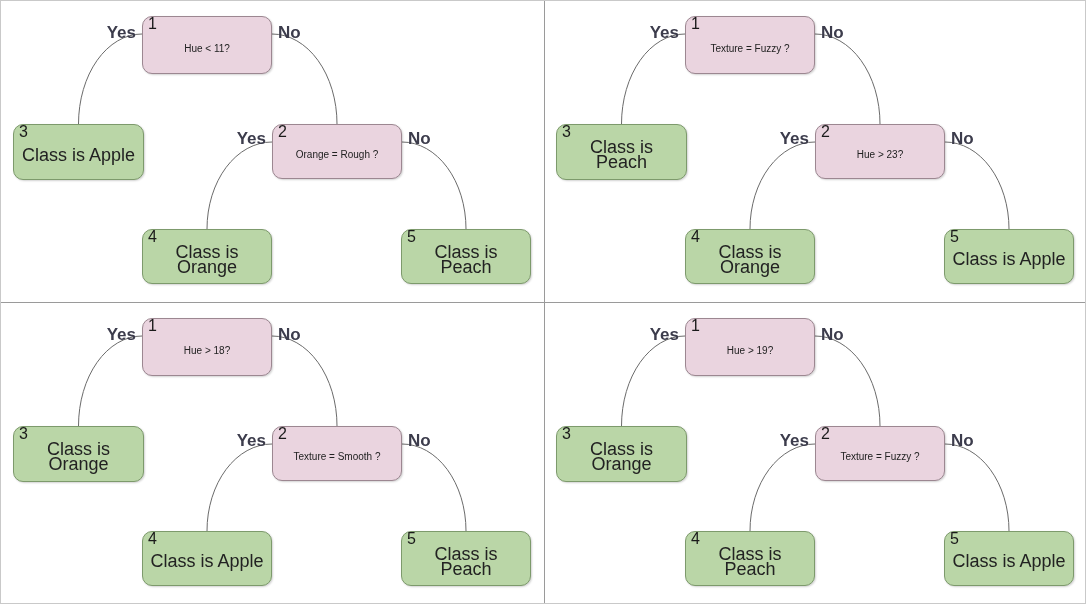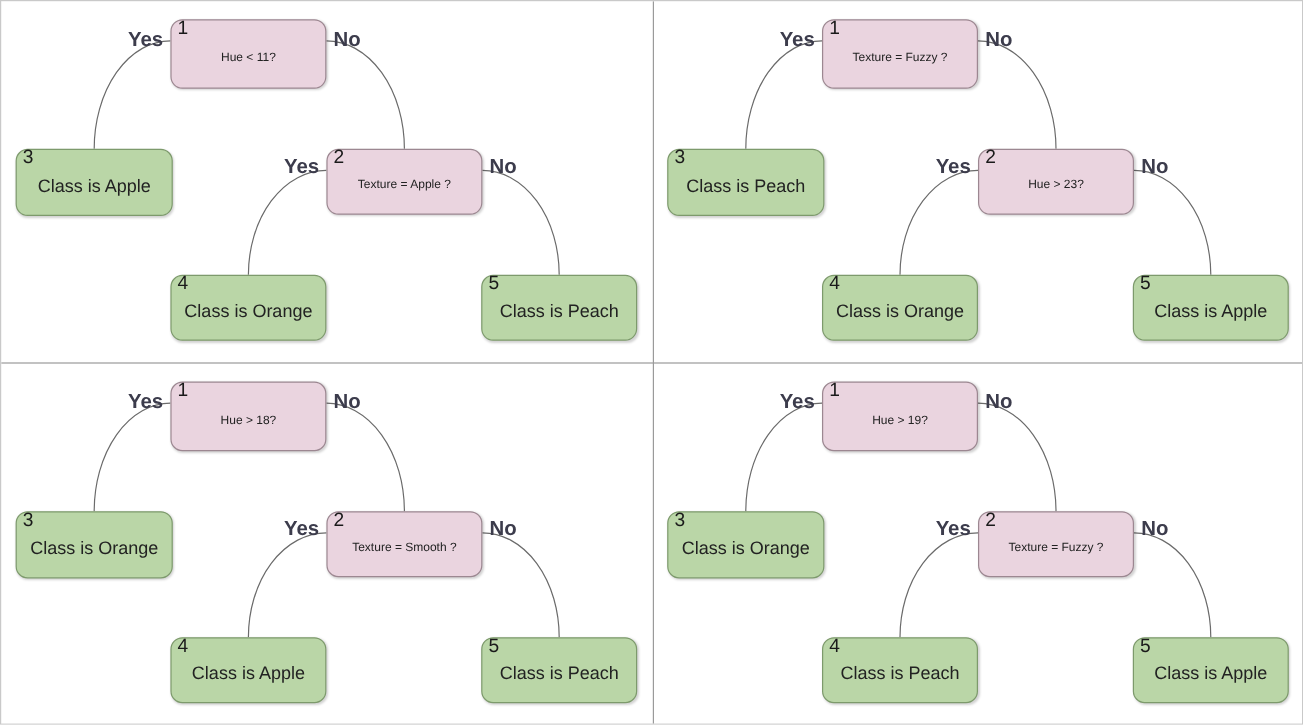--- a/index.html
+++ b/index.html
@@ -93,21 +93,21 @@
     color: #222222;
     text-align: center;
     padding: 0 6px;
     margin-top: 6px;
   }
   .node.decision .node-text {
     font-size: 10px;
     line-height: 13px;
   }
   .node.leaf .node-text {
-    font-size: 15px;
+    font-size: 18px;
     line-height: 15px;
   }
 
   .edge-label {
     position: absolute;
     font-family: "Liberation Sans", sans-serif;
     font-size: 17px;
     line-height: 19px;
     color: #3c3c4c;
     white-space: nowrap;
@@ -130,21 +130,21 @@
           <path class="edge-path" d="M 271 33 A 65 90 0 0 1 336 123"></path>
           <path class="edge-path" d="M 271 141 A 65 87 0 0 0 206 228"></path>
           <path class="edge-path" d="M 401 141 A 64 87 0 0 1 465 228"></path>
         </svg>
         <div class="node decision" style="left: 141px; top: 15px; width: 130px; height: 58px;">
           <span class="node-num">1</span>
           <span class="node-text">Hue &lt; 11?</span>
         </div>
         <div class="node decision" style="left: 271px; top: 123px; width: 130px; height: 55px;">
           <span class="node-num">2</span>
-          <span class="node-text">Texture = Apple ?</span>
+          <span class="node-text">Orange = Rough ?</span>
         </div>
         <div class="node leaf" style="left: 12px; top: 123px; width: 131px; height: 56px;">
           <span class="node-num">3</span>
           <span class="node-text">Class is Apple</span>
         </div>
         <div class="node leaf" style="left: 141px; top: 228px; width: 130px; height: 55px;">
           <span class="node-num">4</span>
           <span class="node-text">Class is Orange</span>
         </div>
         <div class="node leaf" style="left: 400px; top: 228px; width: 130px; height: 55px;">

